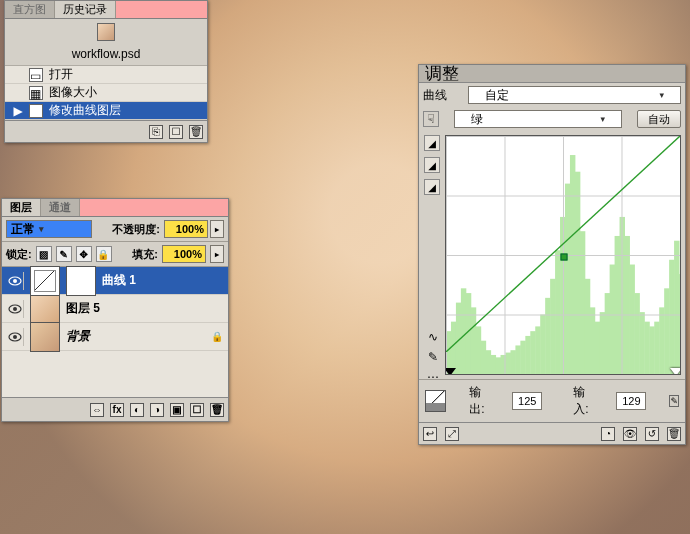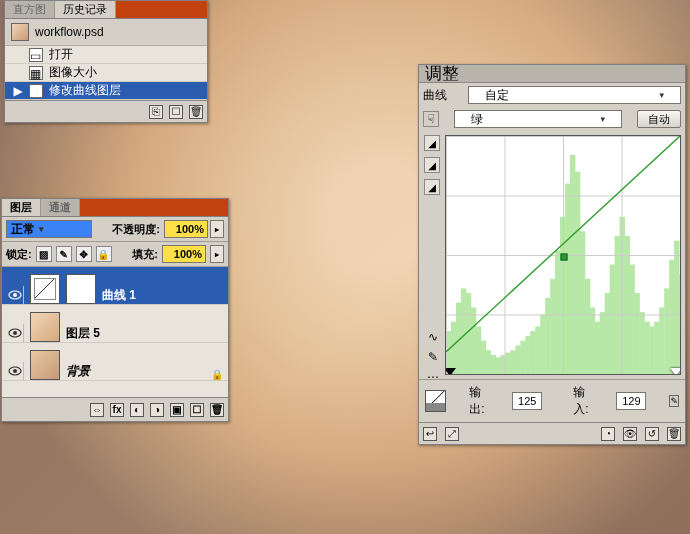--- a/index.html
+++ b/index.html
@@ -17,21 +17,21 @@
     opacity: 0.85;
   }
   .panel {
     position: absolute;
     background: #d4d0c8;
     border: 1px solid #808080;
     box-shadow: 1px 1px 3px rgba(0,0,0,0.4);
   }
   .tab-bar {
     display: flex;
-    background: #c2410c;
+    background: #fca5a5;
     border-bottom: 1px solid #808080;
     height: 18px;
     font-size: 11px;
     align-items: center;
   }
   .tab {
     padding: 2px 8px;
     background: #d4d0c8;
     border-right: 1px solid #9a968e;
     height: 100%;
@@ -40,20 +40,21 @@
   }
   .tab.inactive { background: #b8b4ac; color: #666; }
 
   
   .history-panel { left: 4px; top: 0; width: 204px; }
   .doc-row {
     display: flex; align-items: center;
     padding: 4px 6px; gap: 6px;
     border-bottom: 1px solid #b0aca4;
     background: #d4d0c8;
+    flex-direction: column;
   }
   .doc-thumb {
     width: 18px; height: 18px;
     background: linear-gradient(135deg, #f2d6b8, #c69a78);
     border: 1px solid #666;
   }
   .hist-list { background: #e8e4dc; }
   .hist-row {
     display: flex; align-items: center;
     height: 18px;
@@ -105,21 +106,21 @@
   .lock-row {
     display:flex; align-items:center; padding:3px 4px; gap:4px;
     border-bottom:1px solid #a09c94; font-size:11px;
   }
   .lock-icon {
     width:16px; height:16px; border:1px solid #888; background:#eee;
     display:inline-flex; align-items:center; justify-content:center; font-size:10px;
   }
   .layer-list { background:#e8e4dc; min-height:130px; }
   .layer-row {
-    display:flex; align-items:flex-end; height:38px;
+    display:flex; align-items:center; height:28px;
     padding:0 4px; gap:6px;
     border-bottom:1px solid #d0ccc4;
   }
   .layer-row.selected { background:#2a5db0; color:#fff; }
   .eye {
     width:18px; height:18px;
     display:flex; align-items:center; justify-content:center;
     border-right:1px solid #c0bcb4;
   }
   .eye svg { width:14px; height:10px; fill:#333; }

